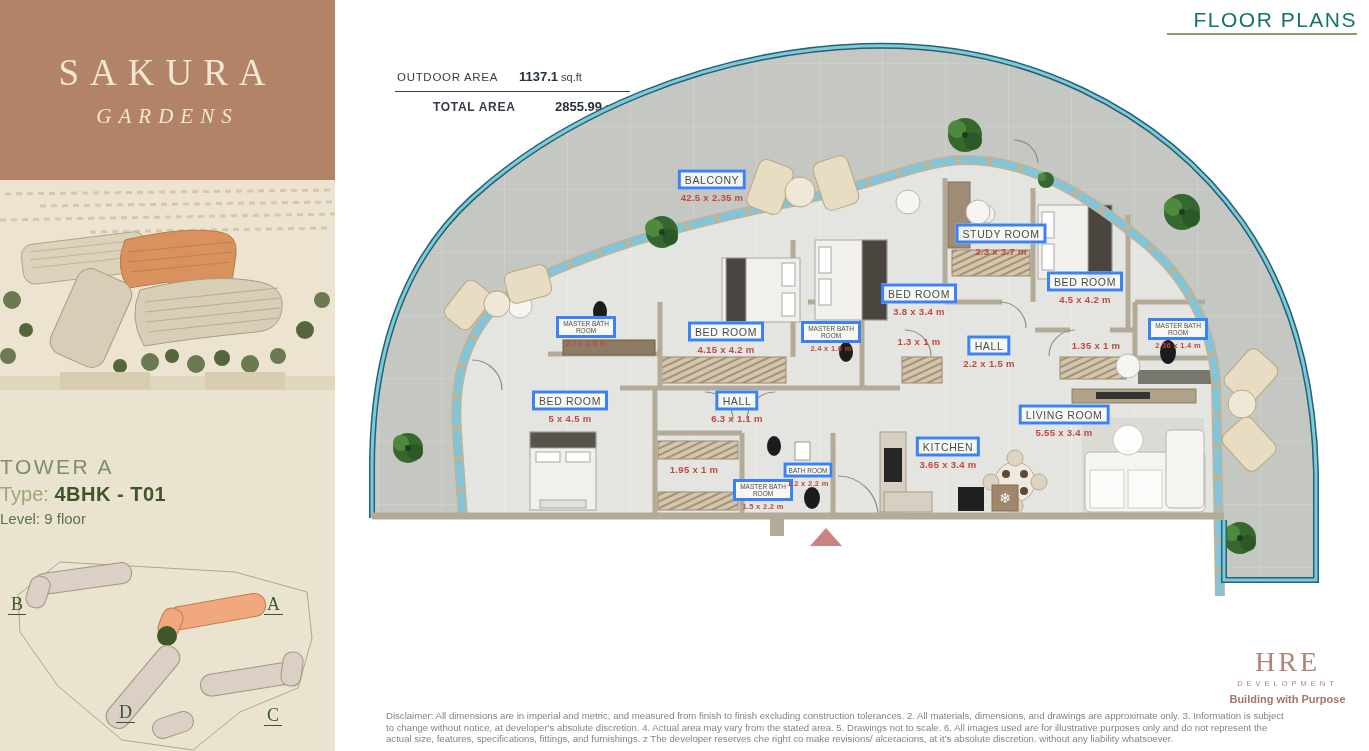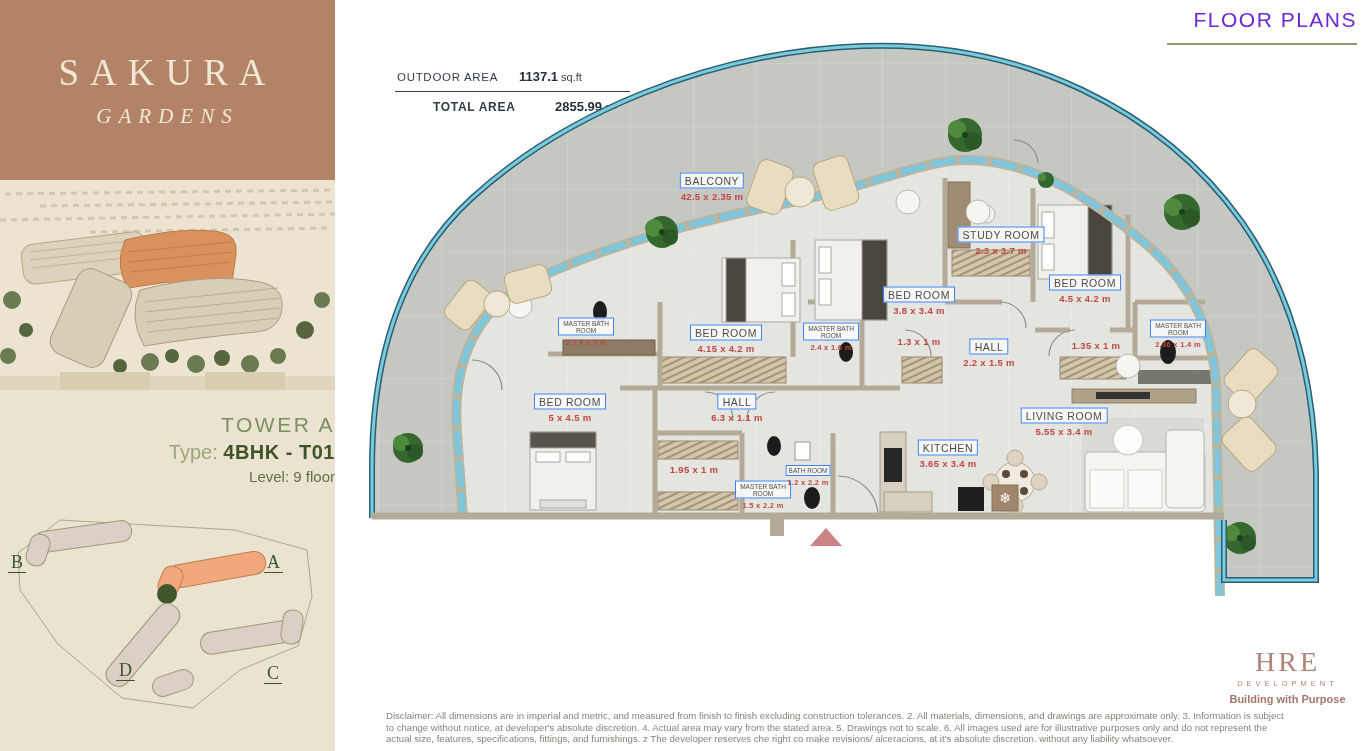--- a/index.html
+++ b/index.html
@@ -6,42 +6,42 @@
   body{
     width:1369px;height:751px;position:relative;background:#ffffff;
     font-family:"Liberation Sans", sans-serif;overflow:hidden;
   }
   
   .sidebar{position:absolute;left:0;top:0;width:335px;height:751px;background:#eae3cf;}
   .brand{height:180px;background:#b28366;display:flex;flex-direction:column;align-items:center;justify-content:center;}
   .brand-title{font-family:Liberation Serif, serif;color:#f2e6d4;font-size:37px;letter-spacing:11px;font-weight:400;}
   .brand-sub{font-family:"Liberation Serif", serif;font-style:italic;color:#f2e6d4;font-size:21px;letter-spacing:7px;margin-top:10px;}
   .render-wrap{height:210px;overflow:hidden;}
-  .unit-info{height:118px;display:flex;flex-direction:column;align-items:flex-end;justify-content:center;gap:4px;}
+  .unit-info{height:118px;display:flex;flex-direction:column;align-items:flex-start;justify-content:center;gap:4px;margin-top:42px;}
   .tower-name{color:#7d8f63;font-size:21px;letter-spacing:2.5px;}
   .unit-type{font-size:20px;color:#9aa878;}
   .unit-type b{color:#3f5429;font-weight:bold;letter-spacing:.5px;}
   .unit-level{font-size:15px;color:#5f7244;}
   .map-wrap{position:relative;height:243px;}
   .map-label{position:absolute;font-family:"Liberation Serif", serif;color:#3c5531;font-size:18px;
     border-bottom:1.5px solid #3c5531;padding:0 3px;line-height:20px;}
   
-  .floorplans-title{position:absolute;right:12px;top:8px;width:190px;text-align:right;color:#6d28d9;
-    font-size:21px;letter-spacing:1.5px;padding-bottom:11px;border-bottom:2px solid #8c9c72;}
+  .floorplans-title{position:absolute;right:12px;top:8px;width:190px;text-align:right;color:#0f766e;
+    font-size:21px;letter-spacing:1.5px;padding-bottom:1px;border-bottom:2px solid #8c9c72;}
   
   .area-table{position:absolute;left:395px;top:62px;width:235px;}
   .area-row{display:flex;align-items:baseline;padding:5px 2px 6px 2px;border-bottom:1.5px solid #353e49;}
   .area-row:last-child{border-bottom:none;margin-left:36px;}
   .area-label{width:122px;font-size:11.5px;letter-spacing:.7px;color:#333c46;}
   .area-row.total .area-label{font-weight:bold;font-size:12px;}
   .area-value{font-size:13px;font-weight:bold;color:#27313c;}
   .area-unit{font-size:11px;font-weight:normal;color:#3a434d;margin-left:3px;}
   
   .room-label{position:absolute;transform:translate(-50%,-50%);text-align:center;z-index:6;}
-  .room-name{display:inline-block;border:1px solid #3b82f6;background:rgba(250,250,248,.9);color:#4c4c48;
+  .room-name{display:inline-block;border:3px solid #3b82f6;background:rgba(250,250,248,.9);color:#4c4c48;
     font-size:10.5px;letter-spacing:.6px;padding:0 4px;line-height:14px;white-space:nowrap;}
   .room-name:empty{display:none;}
   .room-dims{color:#c04840;font-size:9.5px;font-weight:bold;margin-top:2px;white-space:nowrap;letter-spacing:.3px;}
   .room-label.small .room-name{font-size:6.5px;line-height:7px;letter-spacing:0;padding:1px 2px;white-space:normal;width:50px;}
   .room-label.small.nowrap .room-name{white-space:nowrap;width:auto;}
   .room-label.small .room-dims{font-size:7.5px;margin-top:1px;}
   
   .hre-logo{position:absolute;right:14px;top:645px;width:135px;text-align:center;}
   .hre-name{font-family:"Liberation Serif", serif;color:#b08577;font-size:28px;letter-spacing:3px;line-height:34px;}
   .hre-sub{color:#b08577;font-size:7.5px;letter-spacing:4px;margin-top:0;}

